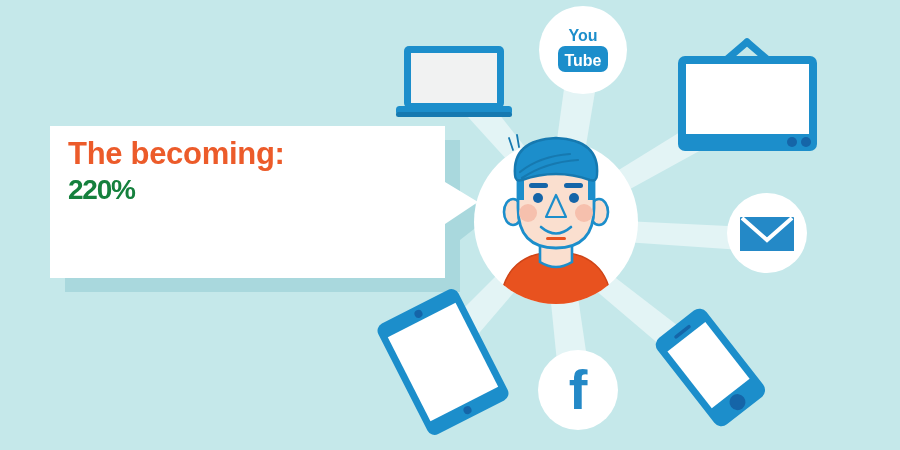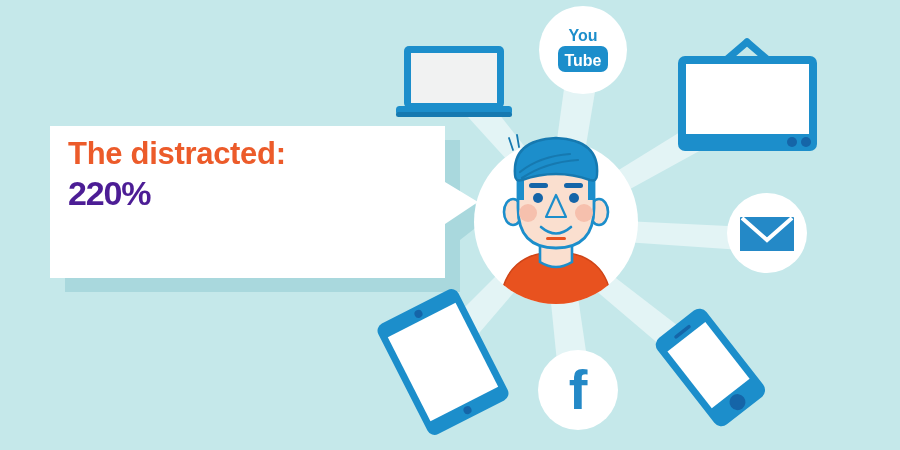--- a/index.html
+++ b/index.html
@@ -40,23 +40,23 @@
     margin: 0 0 4px 0;
     white-space: nowrap;
   }
   .stat-row {
     display: flex;
     align-items: flex-start;
     gap: 9px;
   }
   .stat-number {
     font-family: "Liberation Sans", sans-serif;
-    font-size: 34px;
+    font-size: 28px;
     font-weight: bold;
-    color: #4c1d95;
+    color: #15803d;
     line-height: 1.0;
     letter-spacing: -1.2px;
     white-space: nowrap;
     padding-top: 2px;
   }
   .stat-body {
     font-family: "Liberation Sans", sans-serif;
     font-size: 14.5px;
     font-weight: bold;
     color: #1b4a4e;
@@ -94,21 +94,21 @@
     <g>
       <polygon points="65,140 460,140 460,195 492,215 460,240 460,292 65,292" fill="#a9d8dd"></polygon>
     </g>
 
     <g>
       <polygon points="50,126 445,126 445,182 478,202 445,224 445,278 50,278" fill="#ffffff"></polygon>
     </g>
   </svg>
 
   <div class="callout-text">
-    <div class="callout-title">The distracted:</div>
+    <div class="callout-title">The becoming:</div>
     <div class="stat-row">
       <div class="stat-number">220%</div>
     </div>
   </div>
 
   <svg class="layer" viewBox="0 0 900 450">
 
     <g>
       <rect x="404" y="46" width="100" height="62" rx="5" fill="#1c8ecb"></rect>
       <rect x="411" y="53" width="86" height="50" fill="#f1f2f2"></rect>

